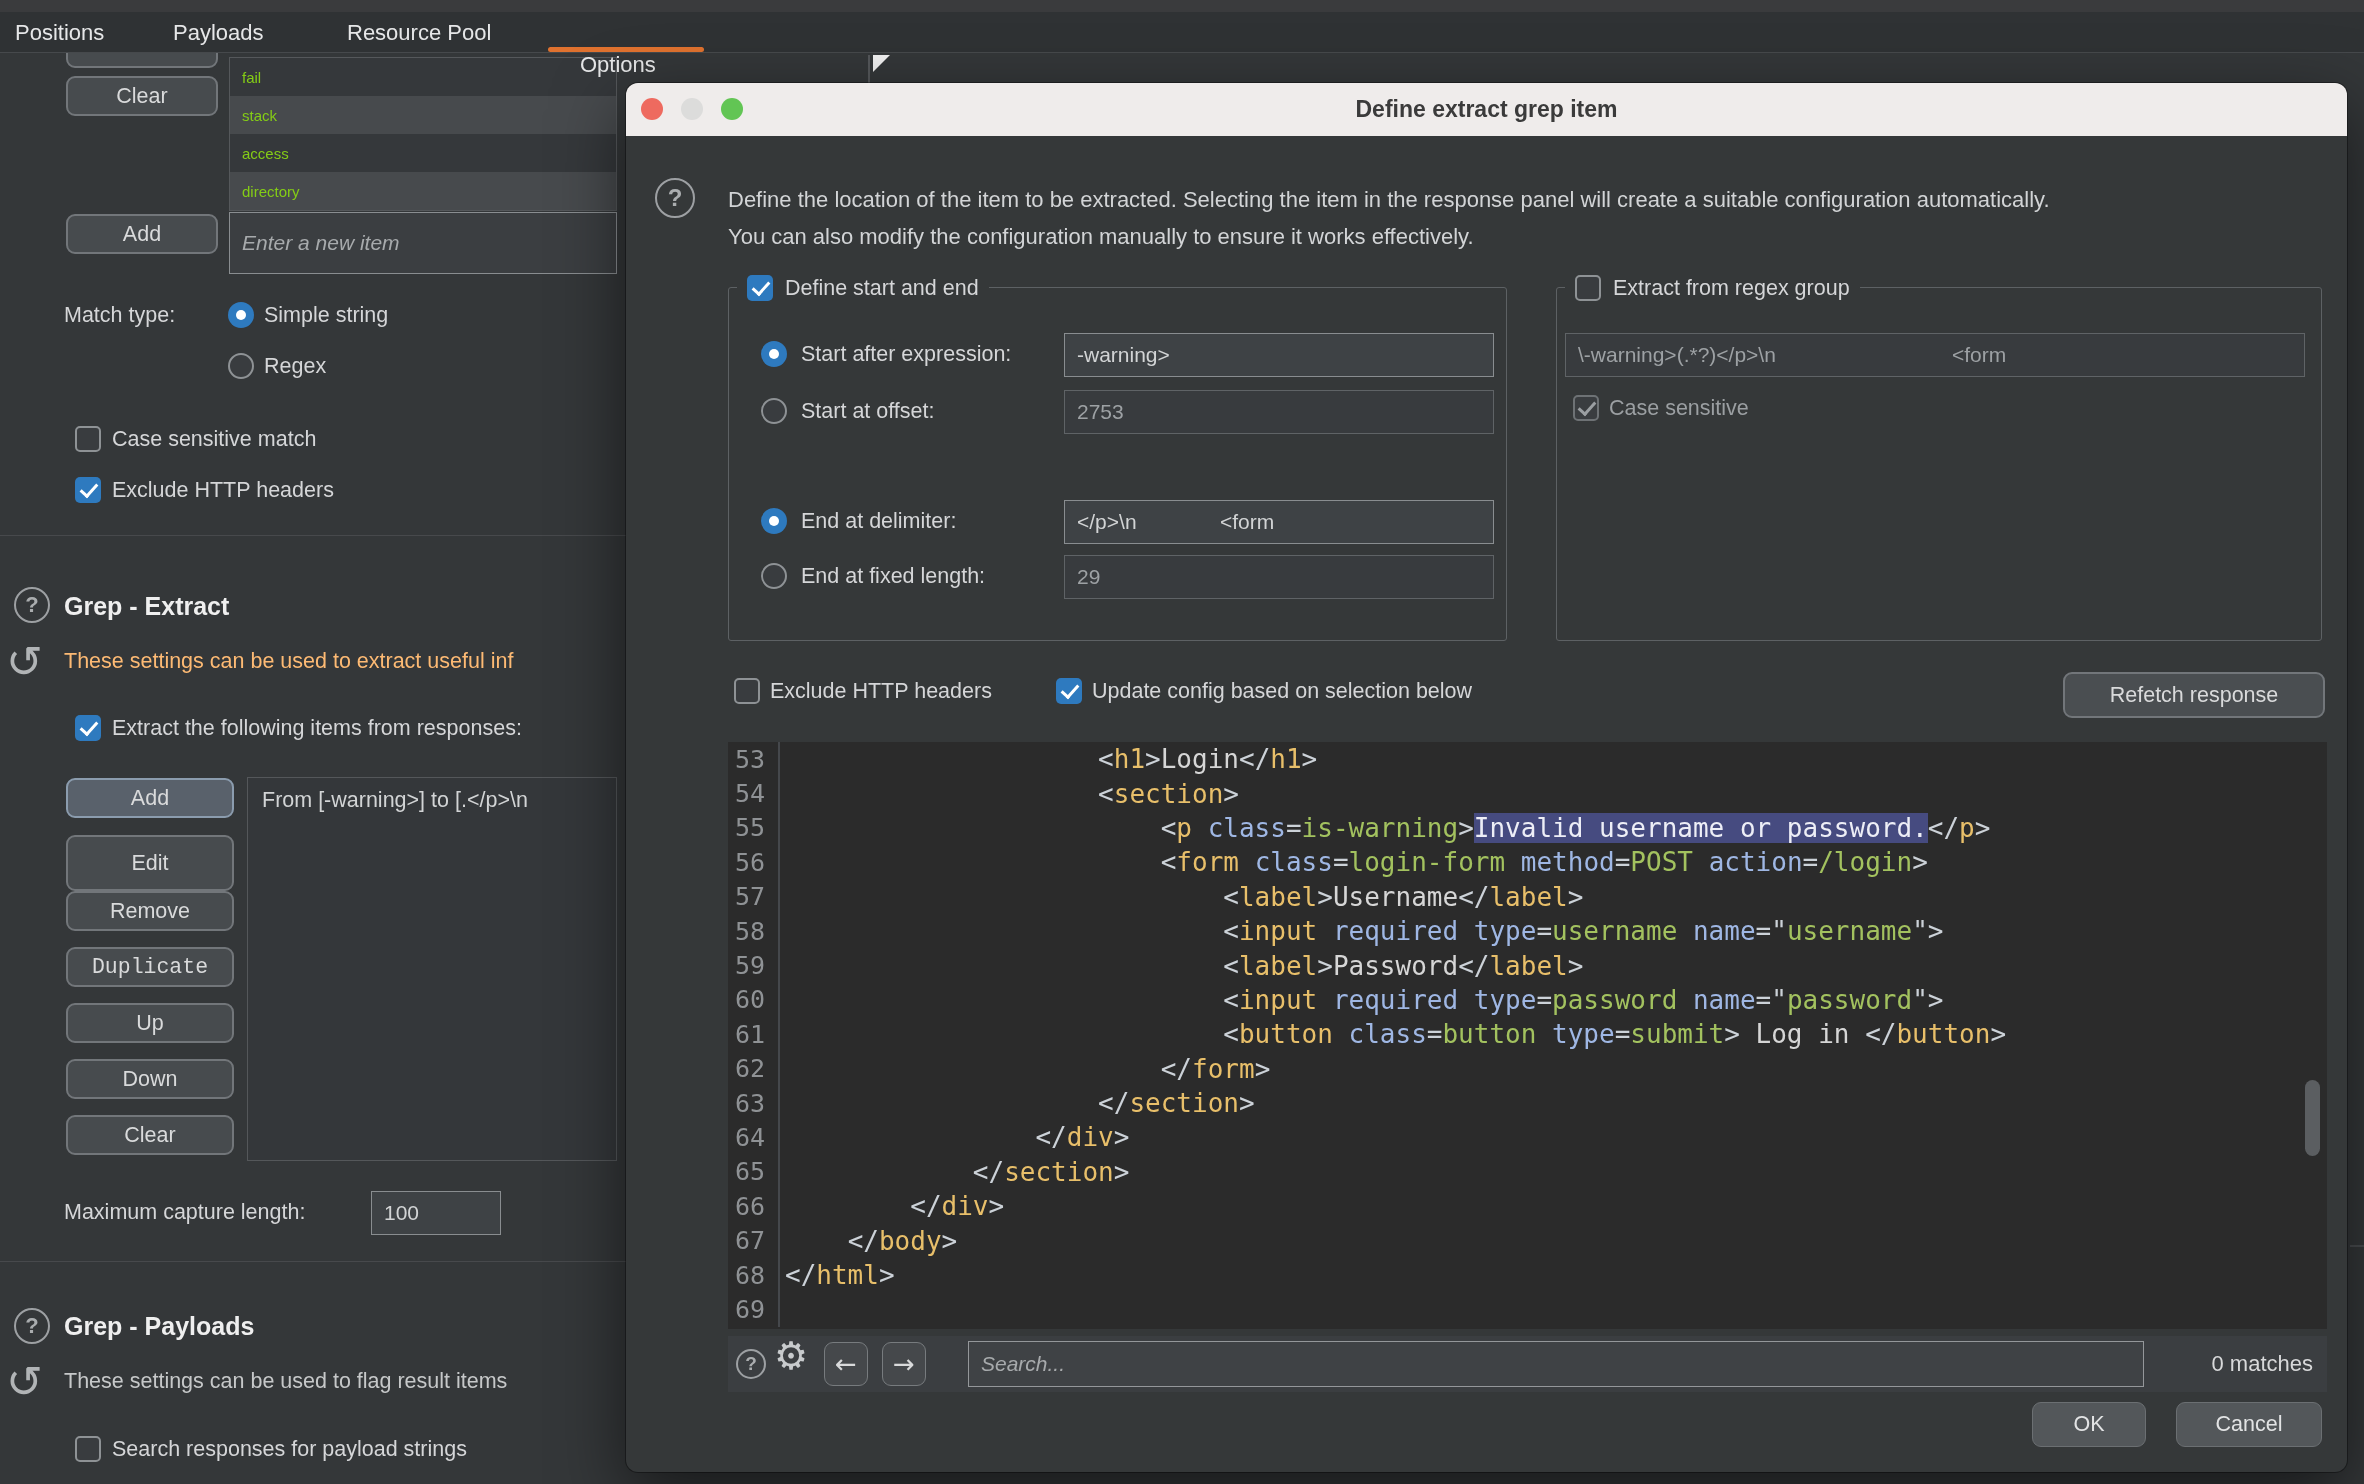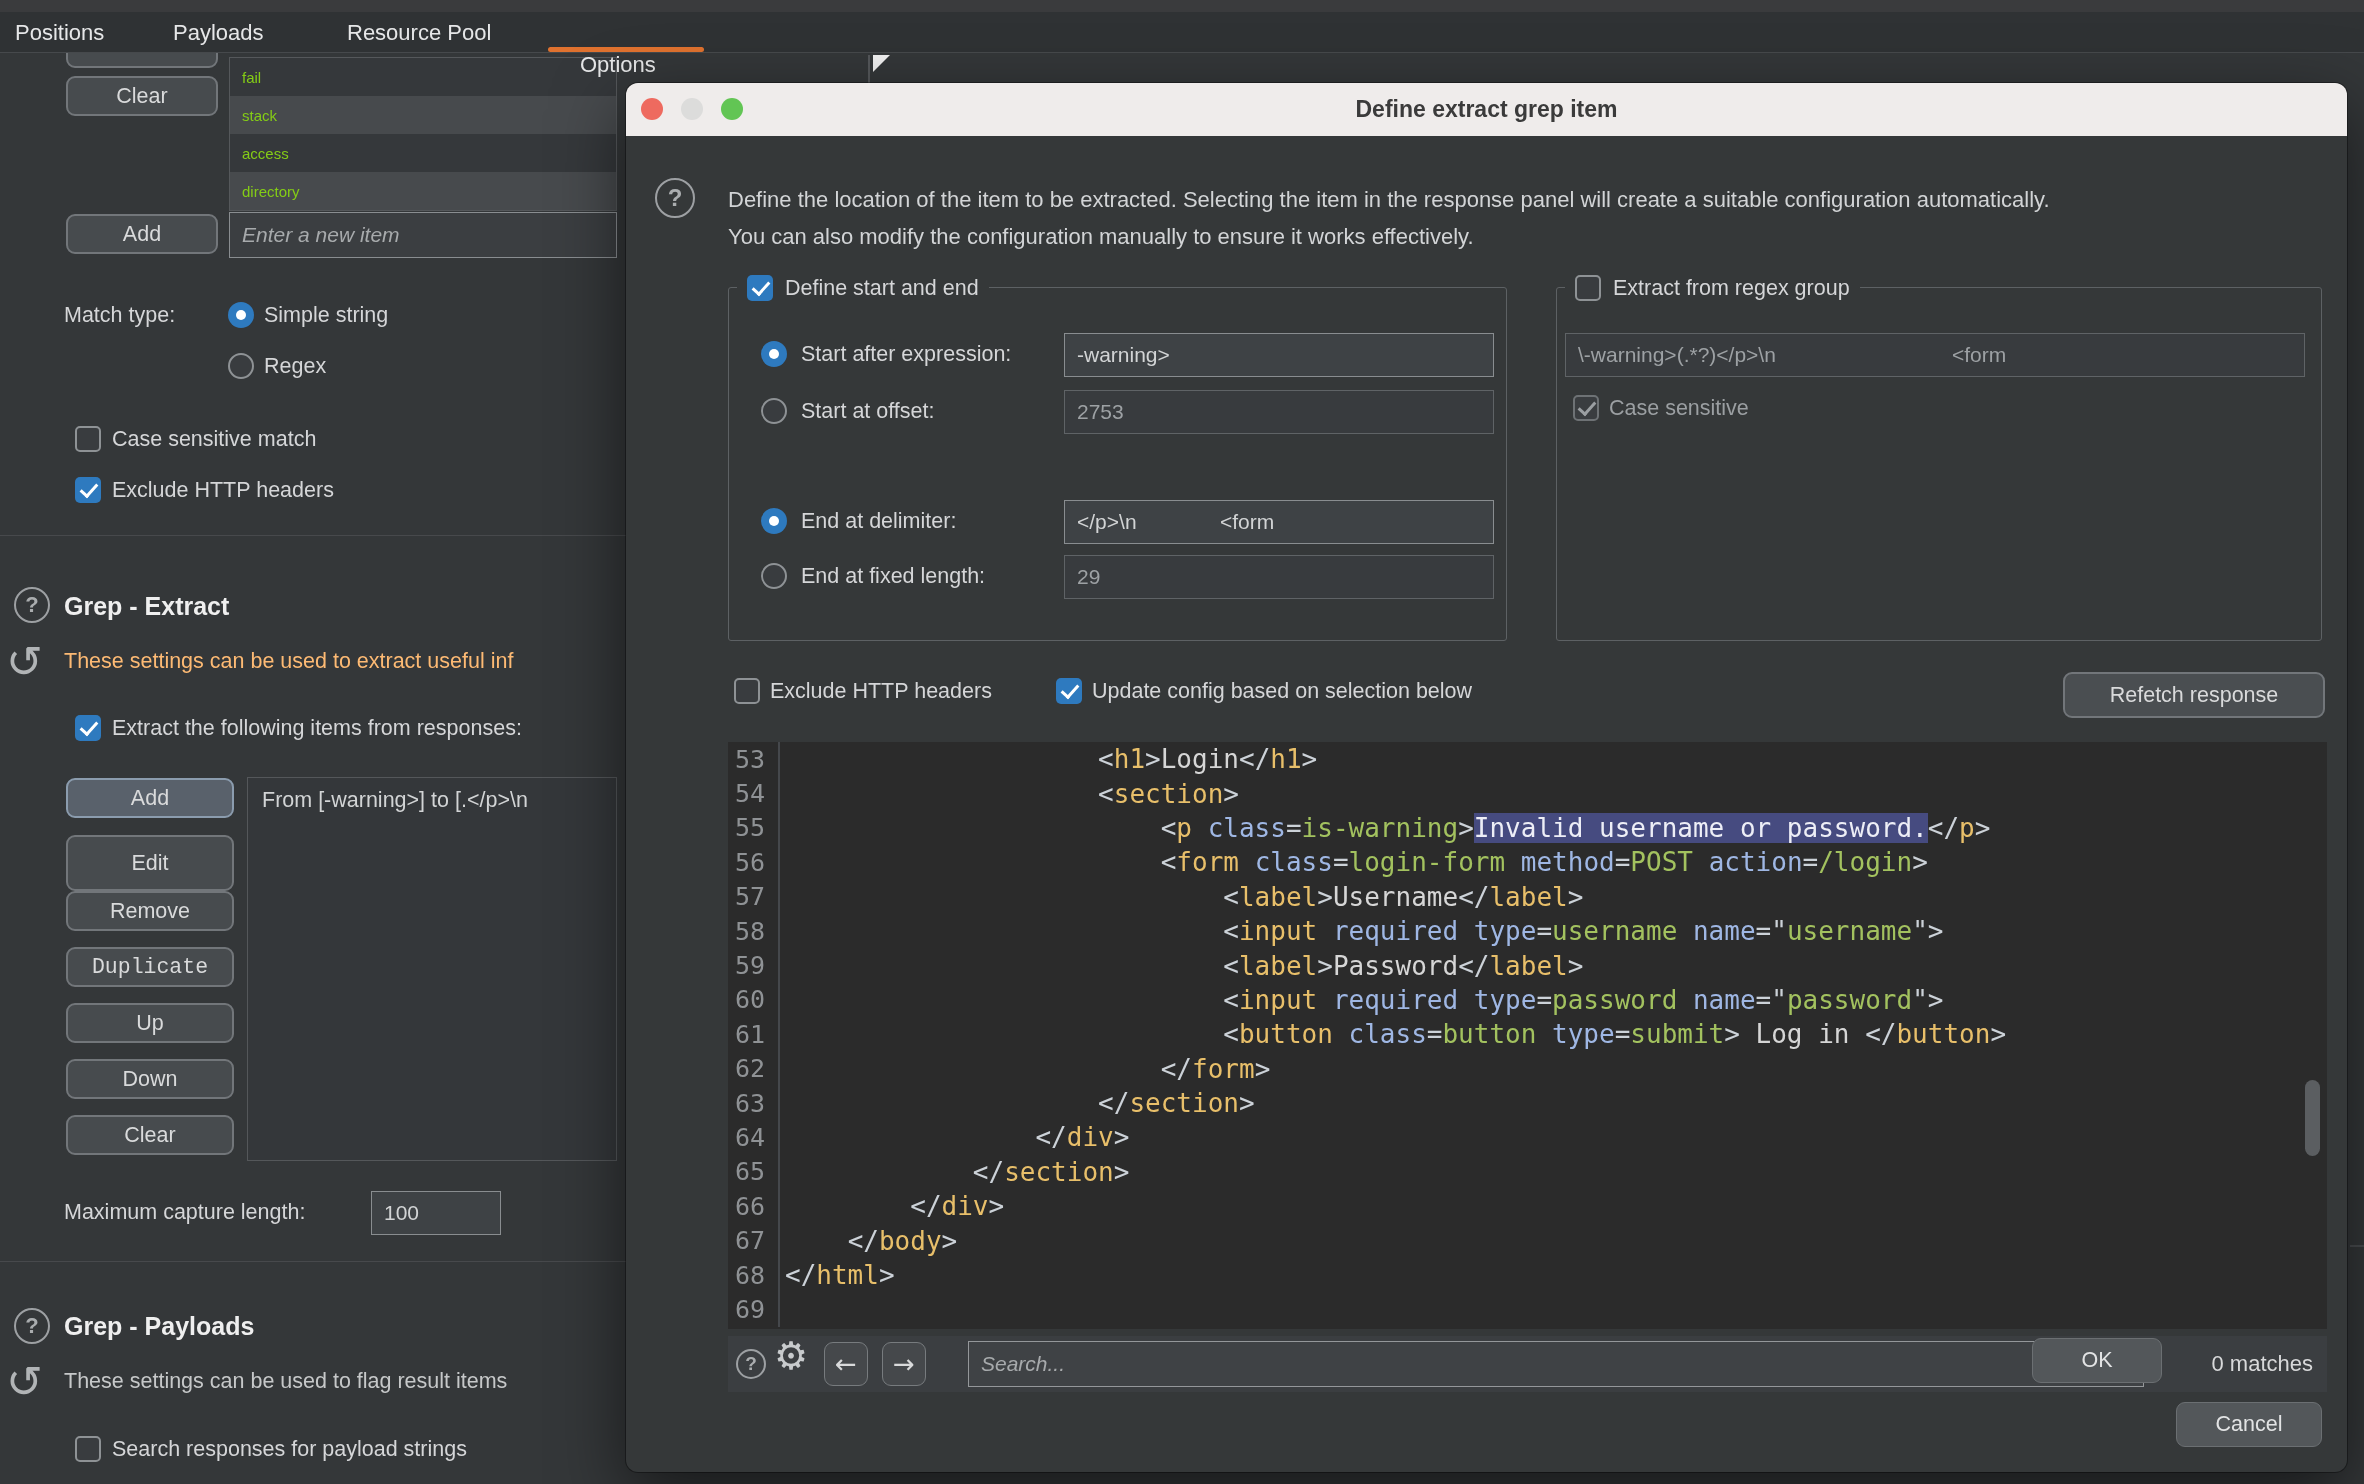--- a/index.html
+++ b/index.html
@@ -115,21 +115,21 @@
     <div class="btn" style="left:66px;top:76px;width:152px;height:40px">Clear</div>
 
     <div id="payload-list">
         <div class="row">fail</div>
         <div class="row">stack</div>
         <div class="row">access</div>
         <div class="row">directory</div>
       </div>
 
     <div class="btn" style="left:66px;top:214px;width:152px;height:40px">Add</div>
-    <input class="txtin" style="left: 229px; top: 212px; width: 388px; height: 46px;" placeholder="Enter a new item">
+    <input class="txtin" style="left: 229px; top: 212px; width: 388px; height: 62px;" placeholder="Enter a new item">
 
     <div class="lbl" style="left:64px;top:315px">Match type:</div>
     <div class="rad sel" style="left:228px;top:302px"></div>
     <div class="lbl" style="left:264px;top:315px">Simple string</div>
     <div class="rad" style="left:228px;top:353px"></div>
     <div class="lbl" style="left:264px;top:366px">Regex</div>
 
     <div class="cb" style="left:75px;top:426px"></div>
     <div class="lbl" style="left:112px;top:439px">Case sensitive match</div>
     <div class="cb on" style="left:75px;top:477px"></div>
@@ -319,16 +319,16 @@
       <div class="helpc" style="left:8px;top:13px;width:30px;height:30px;font-size:19px">
           <span>?</span>
         </div>
       <div id="gear">⚙</div>
       <div class="iconbtn" style="left:96px">←</div>
       <div class="iconbtn" style="left:154px">→</div>
       <input class="txtin" style="left: 240px; top: 5px; width: 1176px; height: 46px; background: rgb(63, 66, 69); border-color: rgb(148, 151, 154);" placeholder="Search...">
       <div id="matches">0 matches</div>
     </div>
 
-    <div class="dlgbtn" style="left:1406px;top:1255px;width:130px;height:45px">OK</div>
+    <div class="dlgbtn" style="left:1406px;top:1319px;width:114px;height:45px">OK</div>
     <div class="dlgbtn" style="left:1550px;top:1319px;width:146px;height:45px">Cancel</div>
   </div>
 </div>
 
 </body></html>

